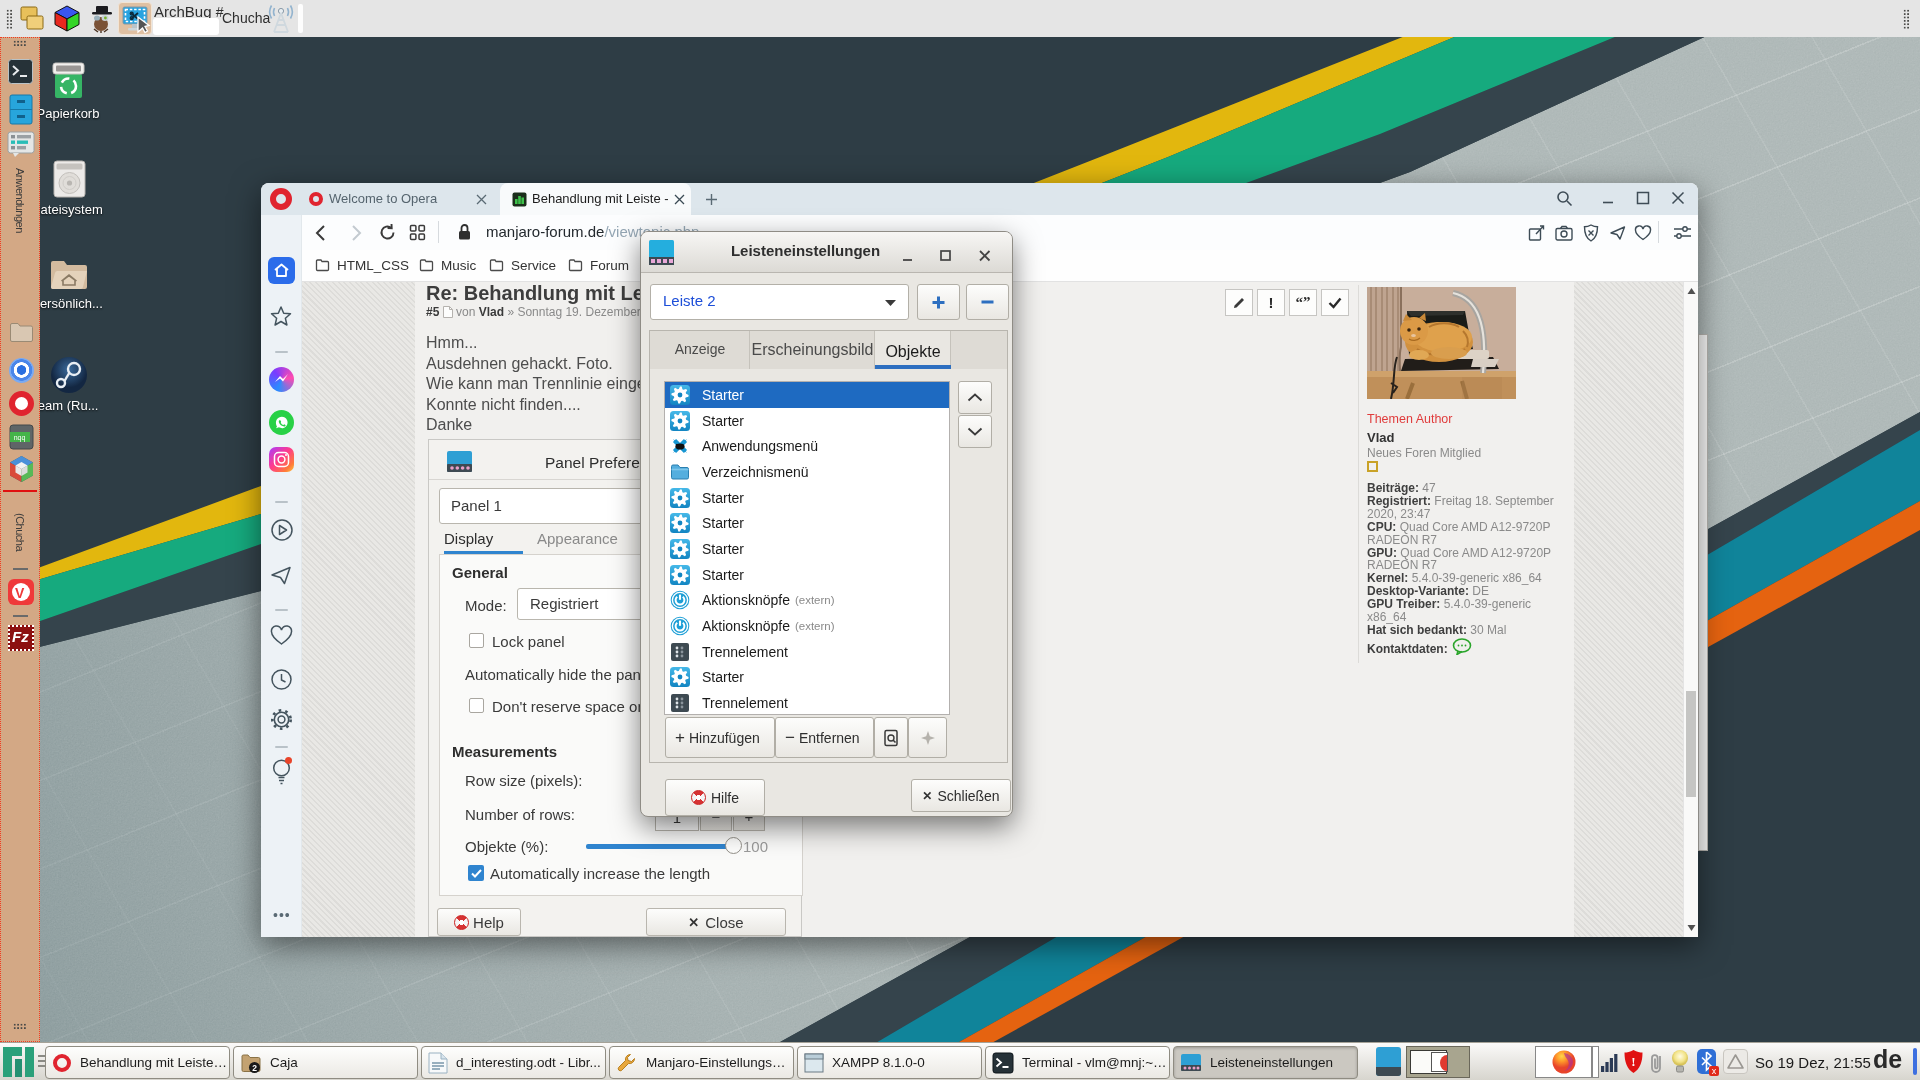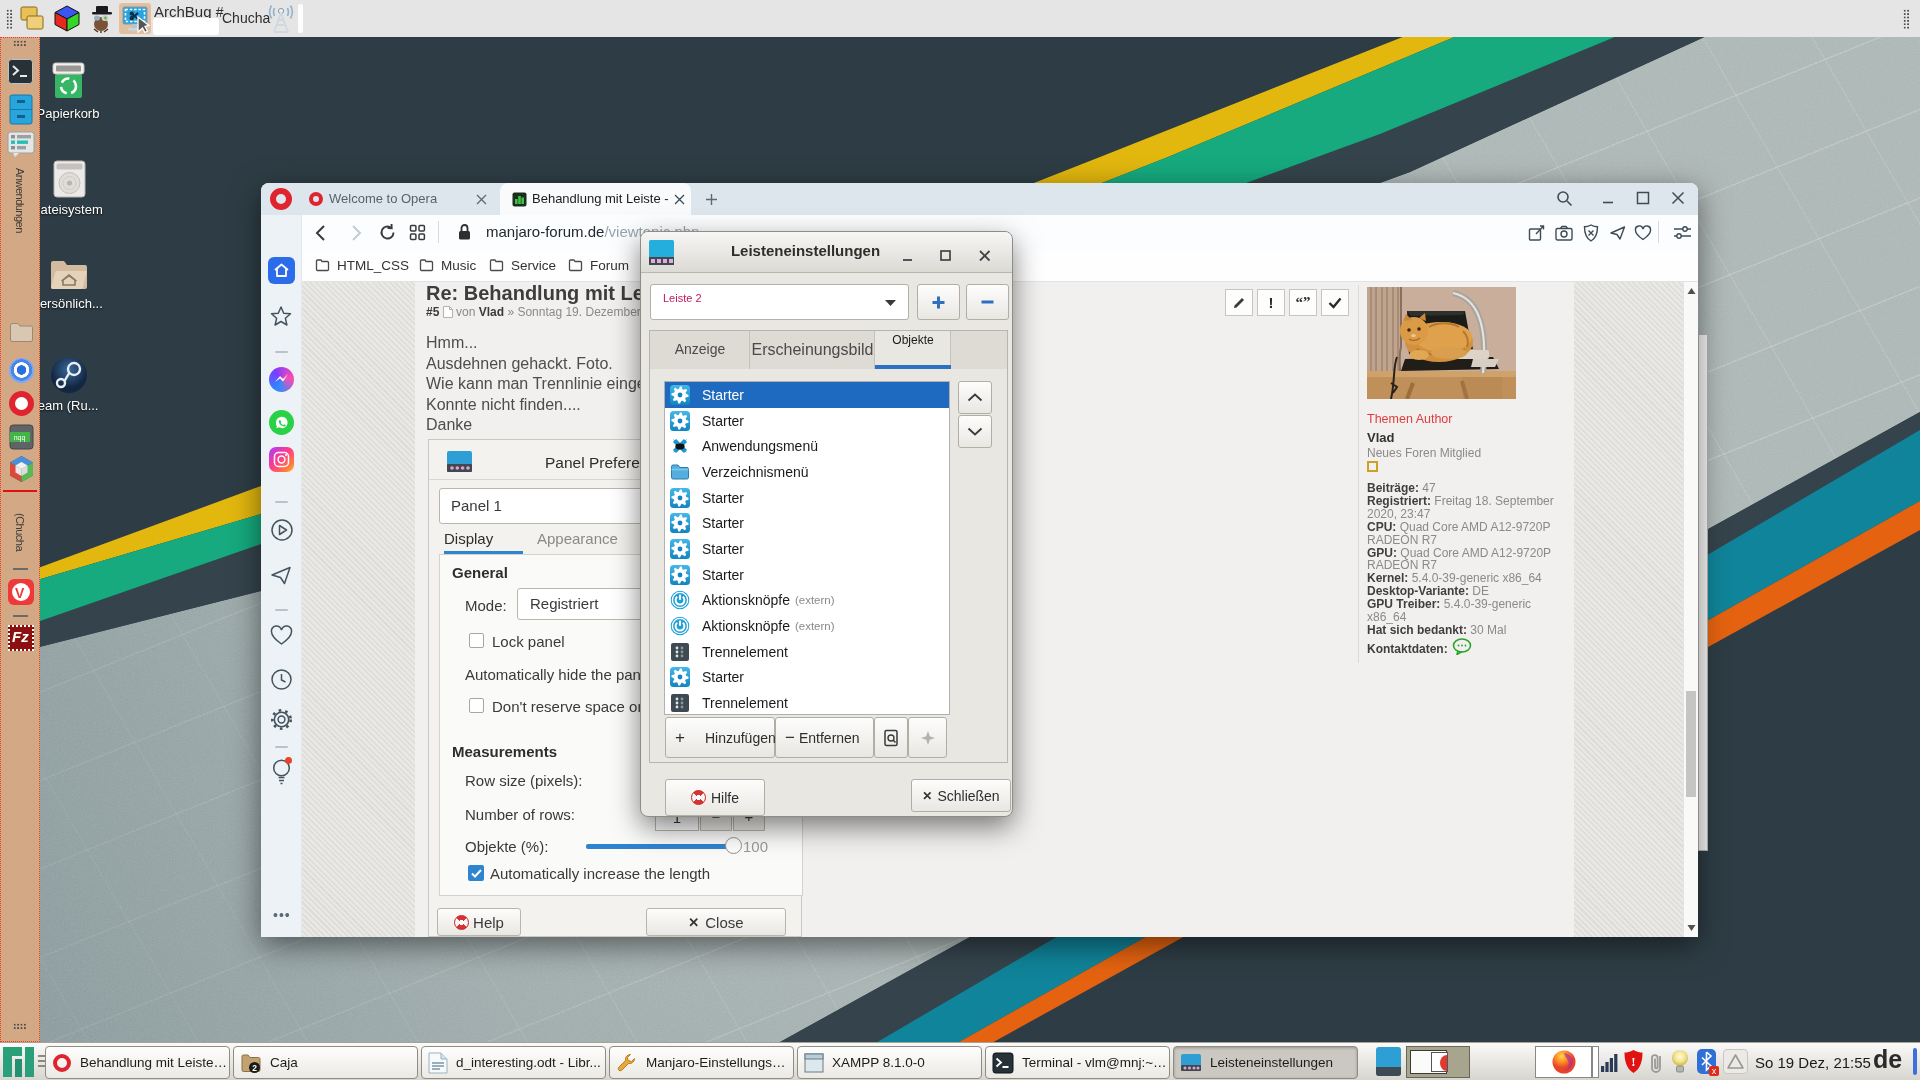--- a/index.html
+++ b/index.html
@@ -612,42 +612,42 @@
  <svg class="a" style="left:260px;top:17px" width="16" height="14" viewBox="0 0 16 14">
       <path d="M2 11 L11 11" stroke="#444" stroke-width="1.8"></path>
     </svg>
  <svg class="a" style="left:298px;top:17px" width="14" height="14" viewBox="0 0 14 14">
       <rect x="2" y="2" width="9" height="9" fill="none" stroke="#444" stroke-width="1.7"></rect>
     </svg>
  <svg class="a" style="left:337px;top:17px" width="14" height="14" viewBox="0 0 14 14">
       <path d="M2 2 L11.5 11.5 M11.5 2 L2 11.5" stroke="#444" stroke-width="1.8"></path>
     </svg>
  <div class="a" style="left:9px;top:52px;width:259px;height:36px;background:#fff;border:1px solid #b3b0a8;border-radius:3px"></div>
- <div class="a" style="left:22px;top:60px;font-size:11px;color:#be185d">Leiste 2</div>
+ <div class="a" style="left:22px;top:60px;font-size:15px;color:#1d4ed8">Leiste 2</div>
  <svg class="a" style="left:243px;top:67px" width="13" height="8" viewBox="0 0 13 8">
       <path d="M1 1 L6.5 7 L12 1 Z" fill="#3a3a3a"></path>
     </svg>
  <div class="gbtn a" style="left:276px;top:52px;width:43px;height:36px">
       <svg width="15" height="15" viewBox="0 0 15 15">
         <path d="M7.5 1.5 L7.5 13.5 M1.5 7.5 L13.5 7.5" stroke="#2d6fc0" stroke-width="3"></path>
       </svg>
     </div>
  <div class="gbtn a" style="left:325px;top:52px;width:43px;height:36px">
       <svg width="15" height="6" viewBox="0 0 15 6">
         <path d="M1.5 3 L13.5 3" stroke="#2d6fc0" stroke-width="3"></path>
       </svg>
     </div>
  <div class="a" style="left:8px;top:98px;width:359px;height:433px;border:1px solid #b8b5ae"></div>
  <div class="a" style="left:9px;top:99px;width:100px;height:38px;background:#dedbd5;border-right:1px solid #c5c2bb"></div>
  <div class="a" style="left:109px;top:99px;width:125px;height:38px;background:#dedbd5;border-right:1px solid #c5c2bb"></div>
  <div class="a" style="left:234px;top:99px;width:132px;height:38px;background:#dedbd5"></div>
  <div class="a" style="left:234px;top:99px;width:76px;height:38px;background:#e9e7e2;border-right:1px solid #c5c2bb"></div>
  <div class="a" style="left:9px;top:109px;width:100px;text-align:center;font-size:14px;color:#4a4a4a">Anzeige</div>
  <div class="a" style="left:109px;top:109px;width:125px;text-align:center;font-size:16px;color:#4a4a4a">Erscheinungsbild</div>
- <div class="a" style="left:234px;top:101px;width:76px;text-align:center;font-size:12px;color:#1a1a1a">Objekte</div>
+ <div class="a" style="left:234px;top:111px;width:76px;text-align:center;font-size:16px;color:#1a1a1a">Objekte</div>
  <div class="a" style="left:234px;top:133px;width:76px;height:4px;background:#2d6fc0"></div>
  <div class="a" id="dlist" style="left:23px;top:149px;width:286px;height:334px;background:#fff;border:1px solid #b3b0ae;overflow:hidden">
       <svg width="0" height="0" style="position:absolute">
         <defs>
           <linearGradient id="stgr" x1="0" y1="0" x2="0" y2="1">
             <stop offset="0" stop-color="#45b8e8"></stop>
             <stop offset="1" stop-color="#1285c2"></stop>
           </linearGradient>
         </defs>
       </svg>
@@ -773,21 +773,21 @@
         <path d="M1.5 7.5 L8 1.5 L14.5 7.5" stroke="#3a3a3a" stroke-width="1.8" fill="none"></path>
       </svg>
     </div>
  <div class="gbtn a" style="left:317px;top:183px;width:34px;height:33px">
       <svg width="16" height="9" viewBox="0 0 16 9">
         <path d="M1.5 1.5 L8 7.5 L14.5 1.5" stroke="#3a3a3a" stroke-width="1.8" fill="none"></path>
       </svg>
     </div>
  <div class="gbtn a" style="left:24px;top:485px;width:110px;height:41px;justify-content:flex-start;padding-left:9px">
       <b style="font-size:17px;font-weight:normal">+</b>
-      <span style="margin-left:20px">Hinzufügen</span>
+      <span style="margin-left:4px">Hinzufügen</span>
     </div>
  <div class="gbtn a" style="left:134px;top:485px;width:99px;height:41px;justify-content:flex-start;padding-left:9px">
       <b style="font-size:17px;font-weight:normal">−</b>
       <span style="margin-left:4px">Entfernen</span>
     </div>
  <div class="gbtn a" style="left:233px;top:485px;width:34px;height:41px">
       <svg width="16" height="18" viewBox="0 0 16 18">
         <rect x="2" y="1.5" width="12" height="15" rx="1.5" fill="none" stroke="#3a3a3a" stroke-width="1.5"></rect>
         <circle cx="8" cy="9" r="3" fill="none" stroke="#3a3a3a" stroke-width="1.4"></circle>
         <path d="M10 11 L12.5 13.5" stroke="#3a3a3a" stroke-width="1.6"></path>

